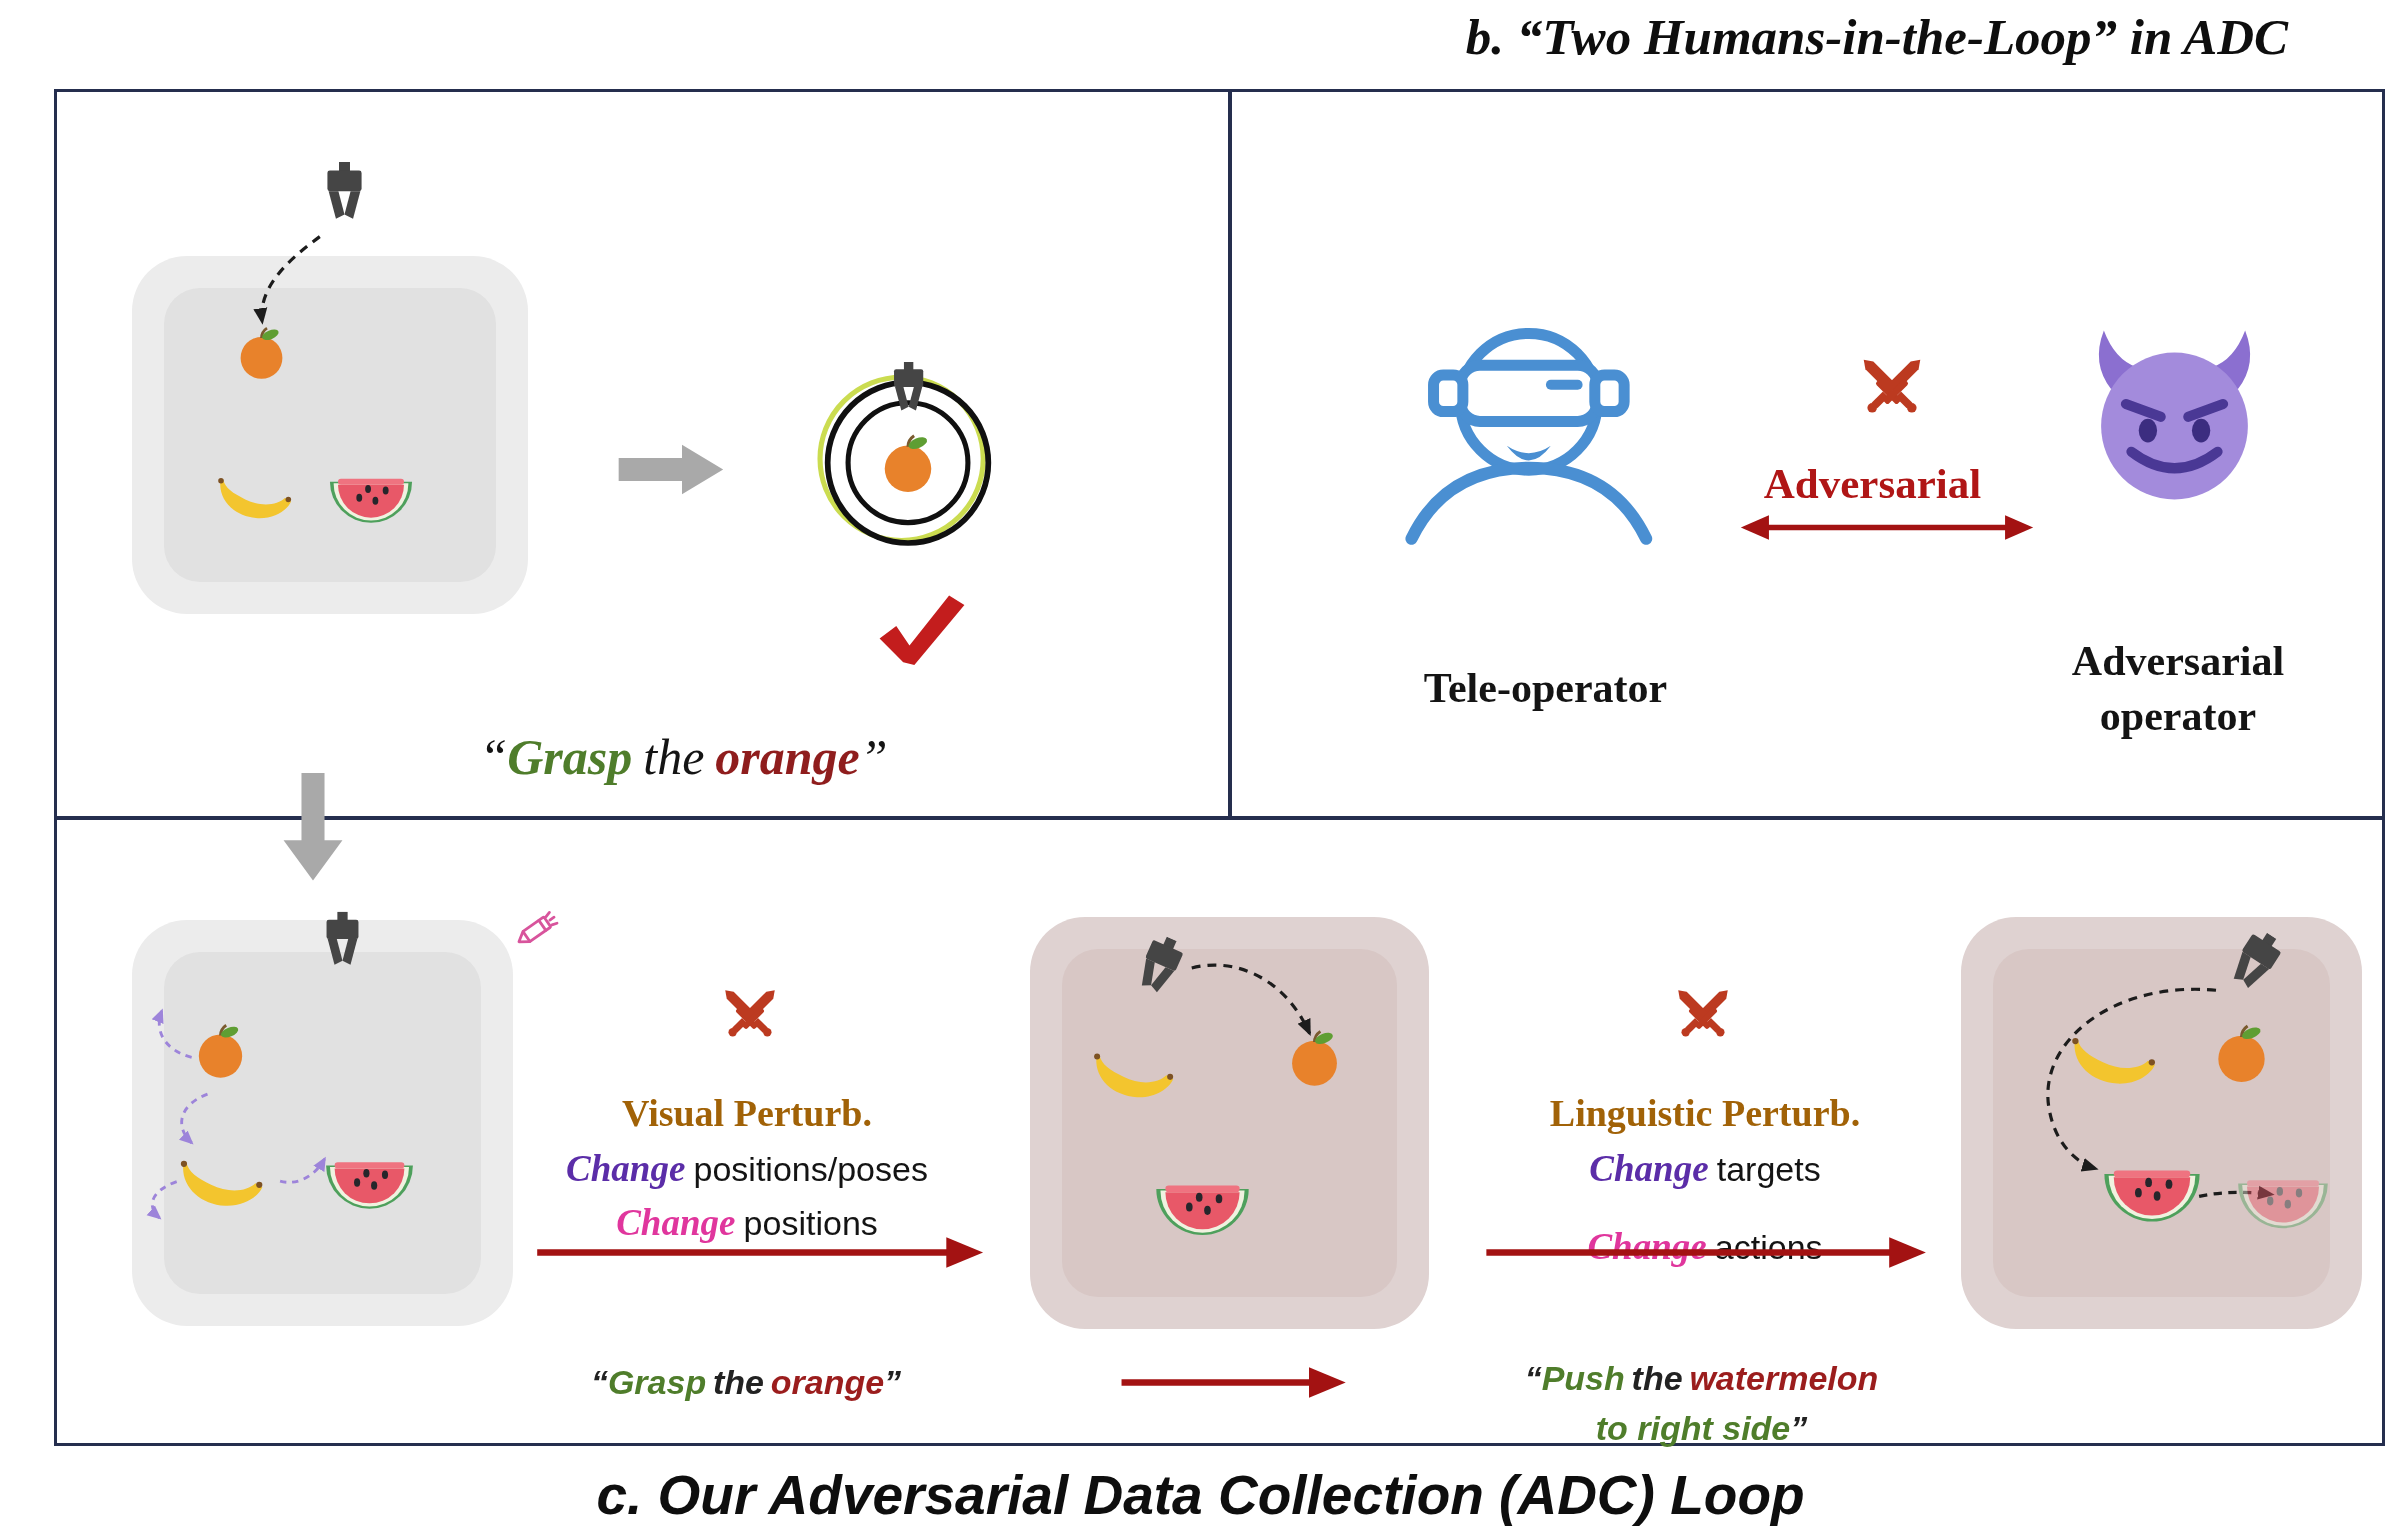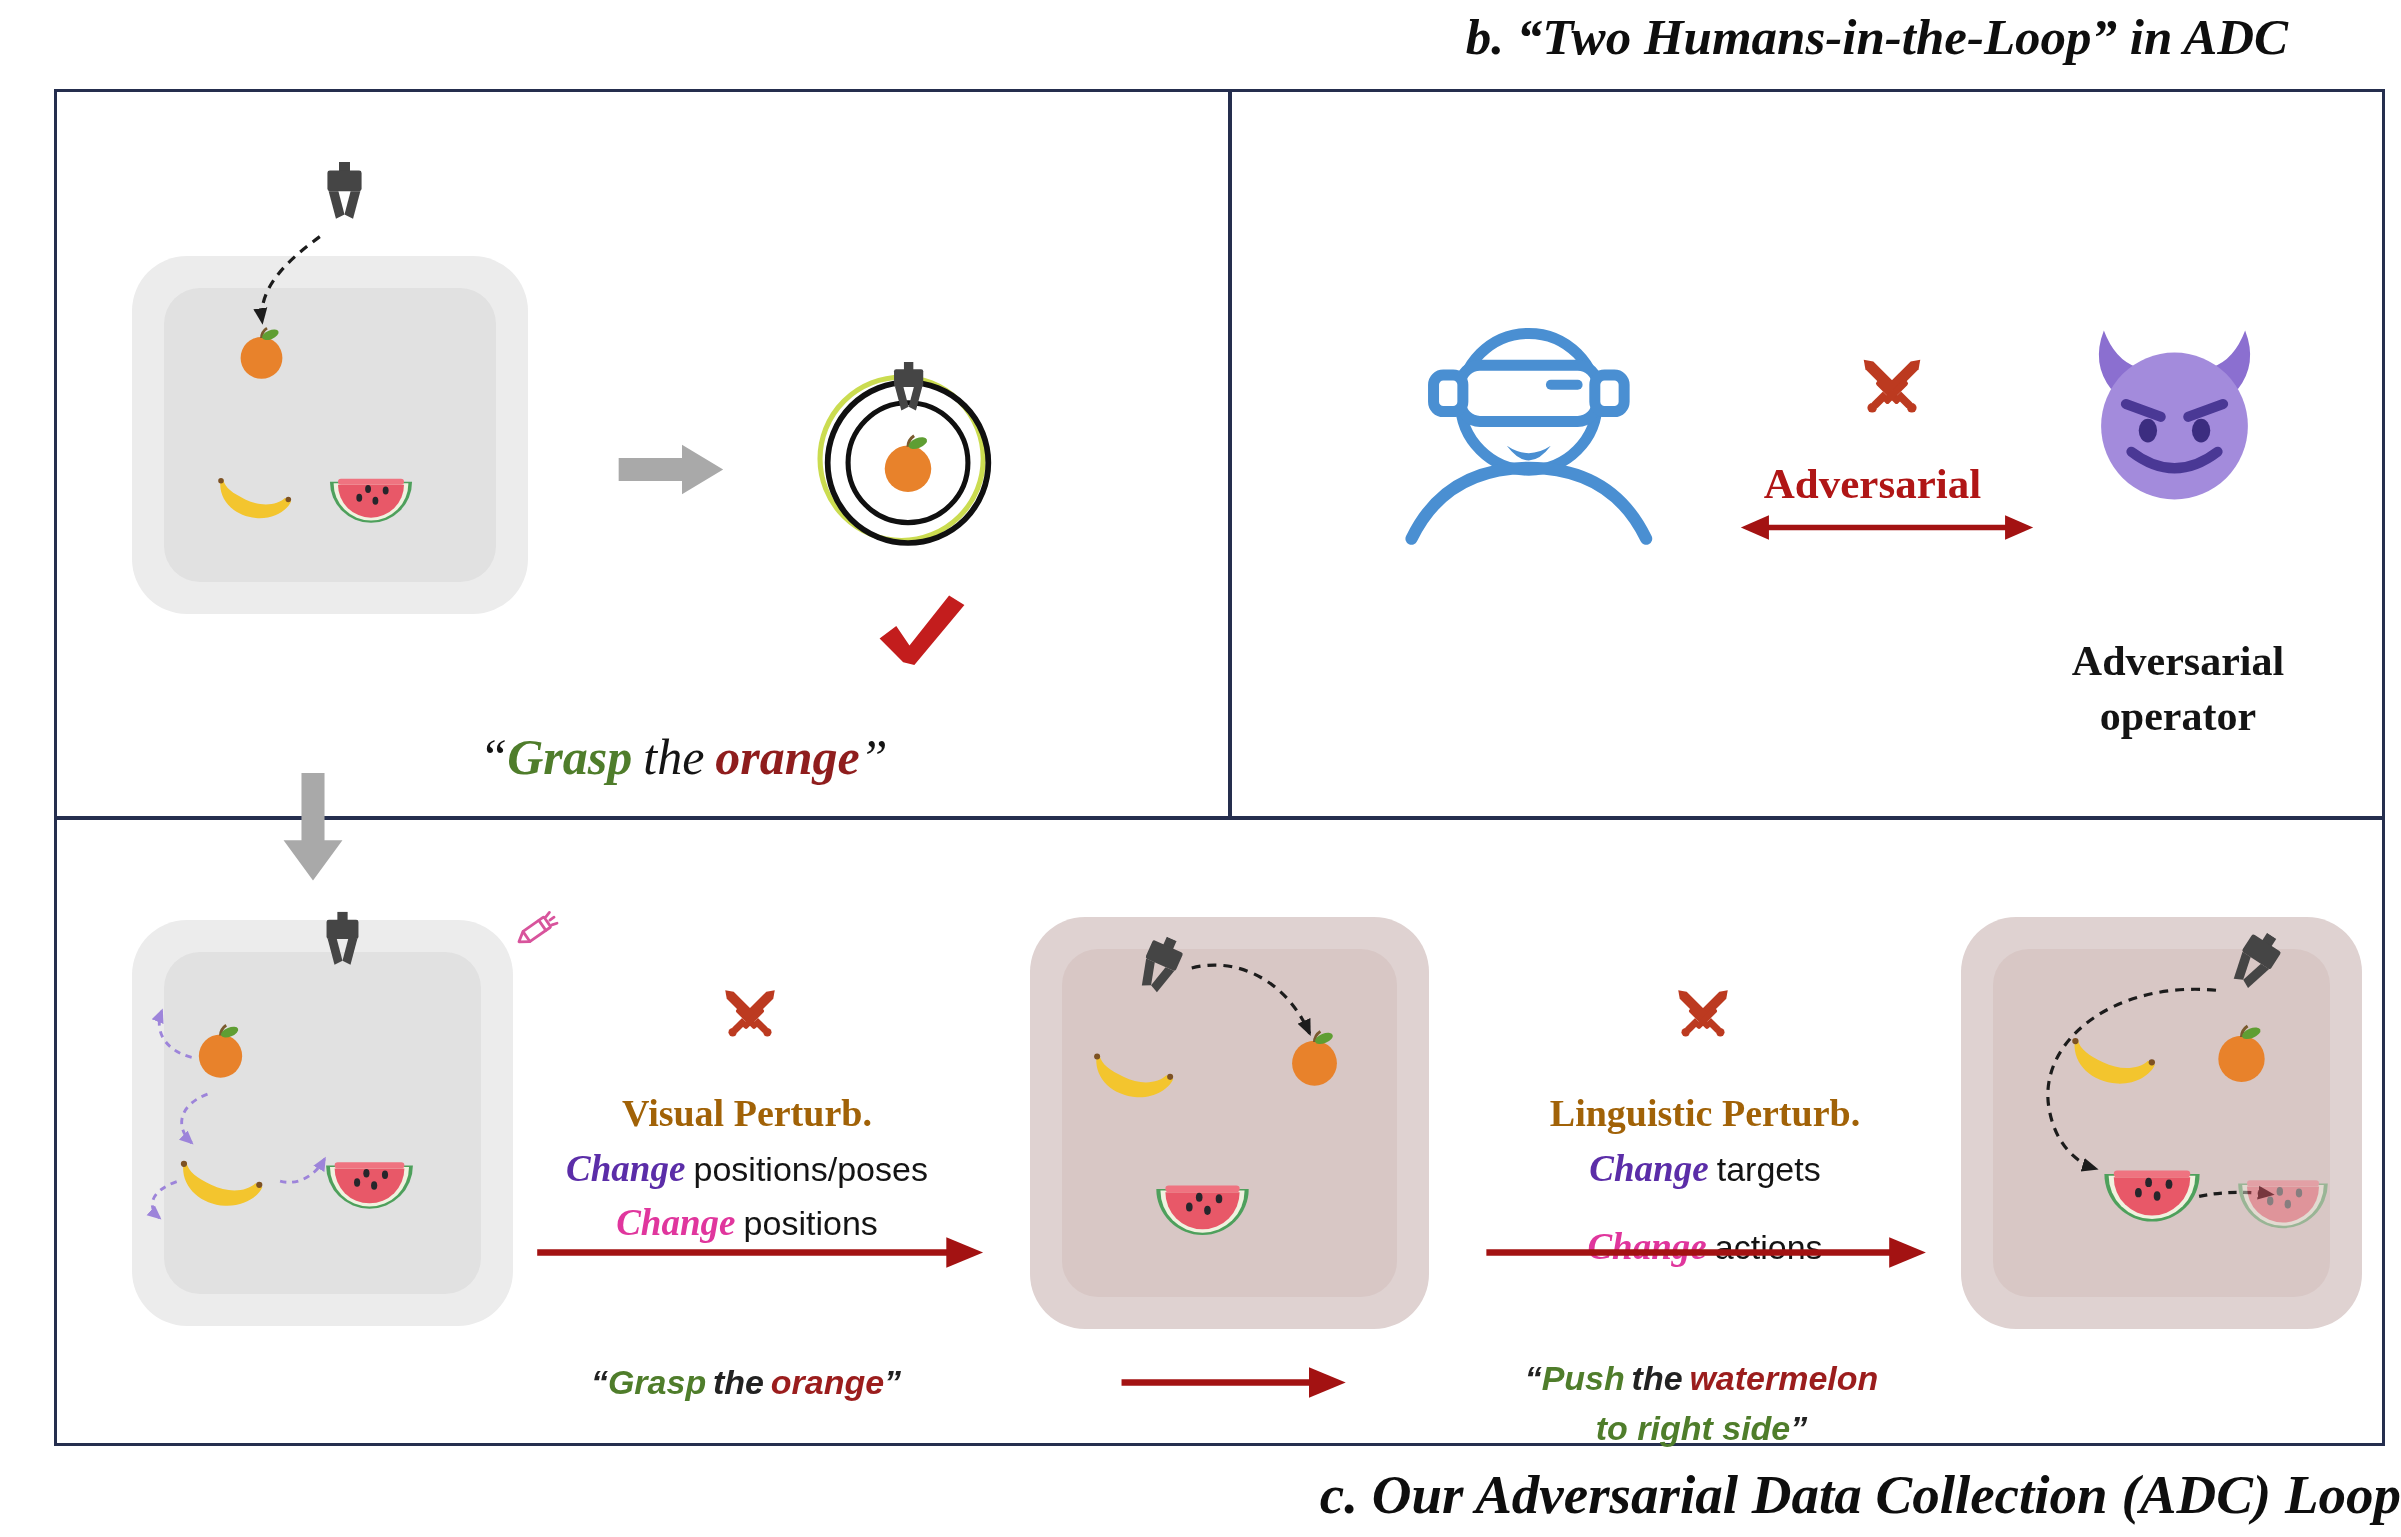--- a/index.html
+++ b/index.html
@@ -1,20 +1,20 @@
 <!DOCTYPE html>
 <html style="font-size:10.2px"><head>
 <meta charset="utf-8">
 <style>
   html,body{margin:0;padding:0;background:#fff;}
   #canvas{position:relative;width:2401px;height:1537px;background:#ffffff;overflow:hidden;font-family:"Liberation Serif",serif;}
   .abs{position:absolute;}
   .ctr{text-align:center;}
   .title{font-weight:700;font-style:italic;font-size:51px;color:#0e0e0e;font-family:"Liberation Serif",serif;}
-  .caption{font-weight:700;font-style:italic;font-size:55px;color:#0e0e0e;font-family:Liberation Serif, serif;text-align:right;}
+  .caption{font-weight:700;font-style:italic;font-size:55px;color:#0e0e0e;font-family:Liberation Sans, sans-serif;}
   .frame-line{background:#252e4e;}
   #frame{border:3.8px solid #252e4e;box-sizing:border-box;background:transparent;}
   .blabel{font-weight:700;font-size:42px;color:#141414;font-family:"Liberation Serif",serif;line-height:1.32;}
   .adv{font-weight:700;font-size:43px;color:#b01616;font-family:"Liberation Serif",serif;}
   .perturb-title{font-weight:700;font-size:38px;color:#a16207;font-family:"Liberation Serif",serif;}
   .chg-line{font-size:34px;color:#141414;font-family:"Liberation Sans",sans-serif;}
   .chg{font-family:"Liberation Serif",serif;font-weight:700;font-style:italic;font-size:37px;}
   .chg.purple{color:#5b2da8;}
   .chg.magenta{color:#e0369d;}
   .rest{margin-left:0.24em;}
@@ -146,20 +146,21 @@
   <svg class="abs" style="left:1392px;top:287px;width:281px;height:281px;" viewBox="0 0 230 190">
     <circle cx="112" cy="74" r="56" fill="none" stroke="#4a8fd2" stroke-width="9"></circle>
     <rect x="56" y="44" width="112" height="46" rx="16" fill="#ffffff" stroke="#4a8fd2" stroke-width="9"></rect>
     <rect x="34" y="52" width="24" height="30" rx="8" fill="#ffffff" stroke="#4a8fd2" stroke-width="9"></rect>
     <rect x="166" y="52" width="24" height="30" rx="8" fill="#ffffff" stroke="#4a8fd2" stroke-width="9"></rect>
     <line x1="130" y1="60" x2="152" y2="60" stroke="#4a8fd2" stroke-width="8" stroke-linecap="round"></line>
     <path d="M94,110 Q112,134 130,110 Q112,122 94,110 Z" fill="#4a8fd2"></path>
     <path d="M16,186 Q44,128 112,128 Q180,128 208,186" fill="none" stroke="#4a8fd2" stroke-width="10" stroke-linecap="round"></path>
   </svg>
 
+  <div class="abs ctr blabel" style="left:1341px;top:661px;width:409px;">Tele-operator</div>
 
   <svg class="abs" style="left:1852px;top:348px;width:80px;height:80px;" viewBox="0 0 100 100">
       <use href="#sym-swords"></use>
     </svg>
 
   <div class="abs ctr adv" style="left:1722px;top:459px;width:301px;">Adversarial</div>
 
   <svg class="abs" style="left:1737px;top:505px;width:300px;height:45px;" viewBox="0 0 470 70">
     <line x1="46" y1="35" x2="424" y2="35" stroke="#a31212" stroke-width="9"></line>
     <polygon points="6,35 50,16 50,54" fill="#a31212"></polygon>

